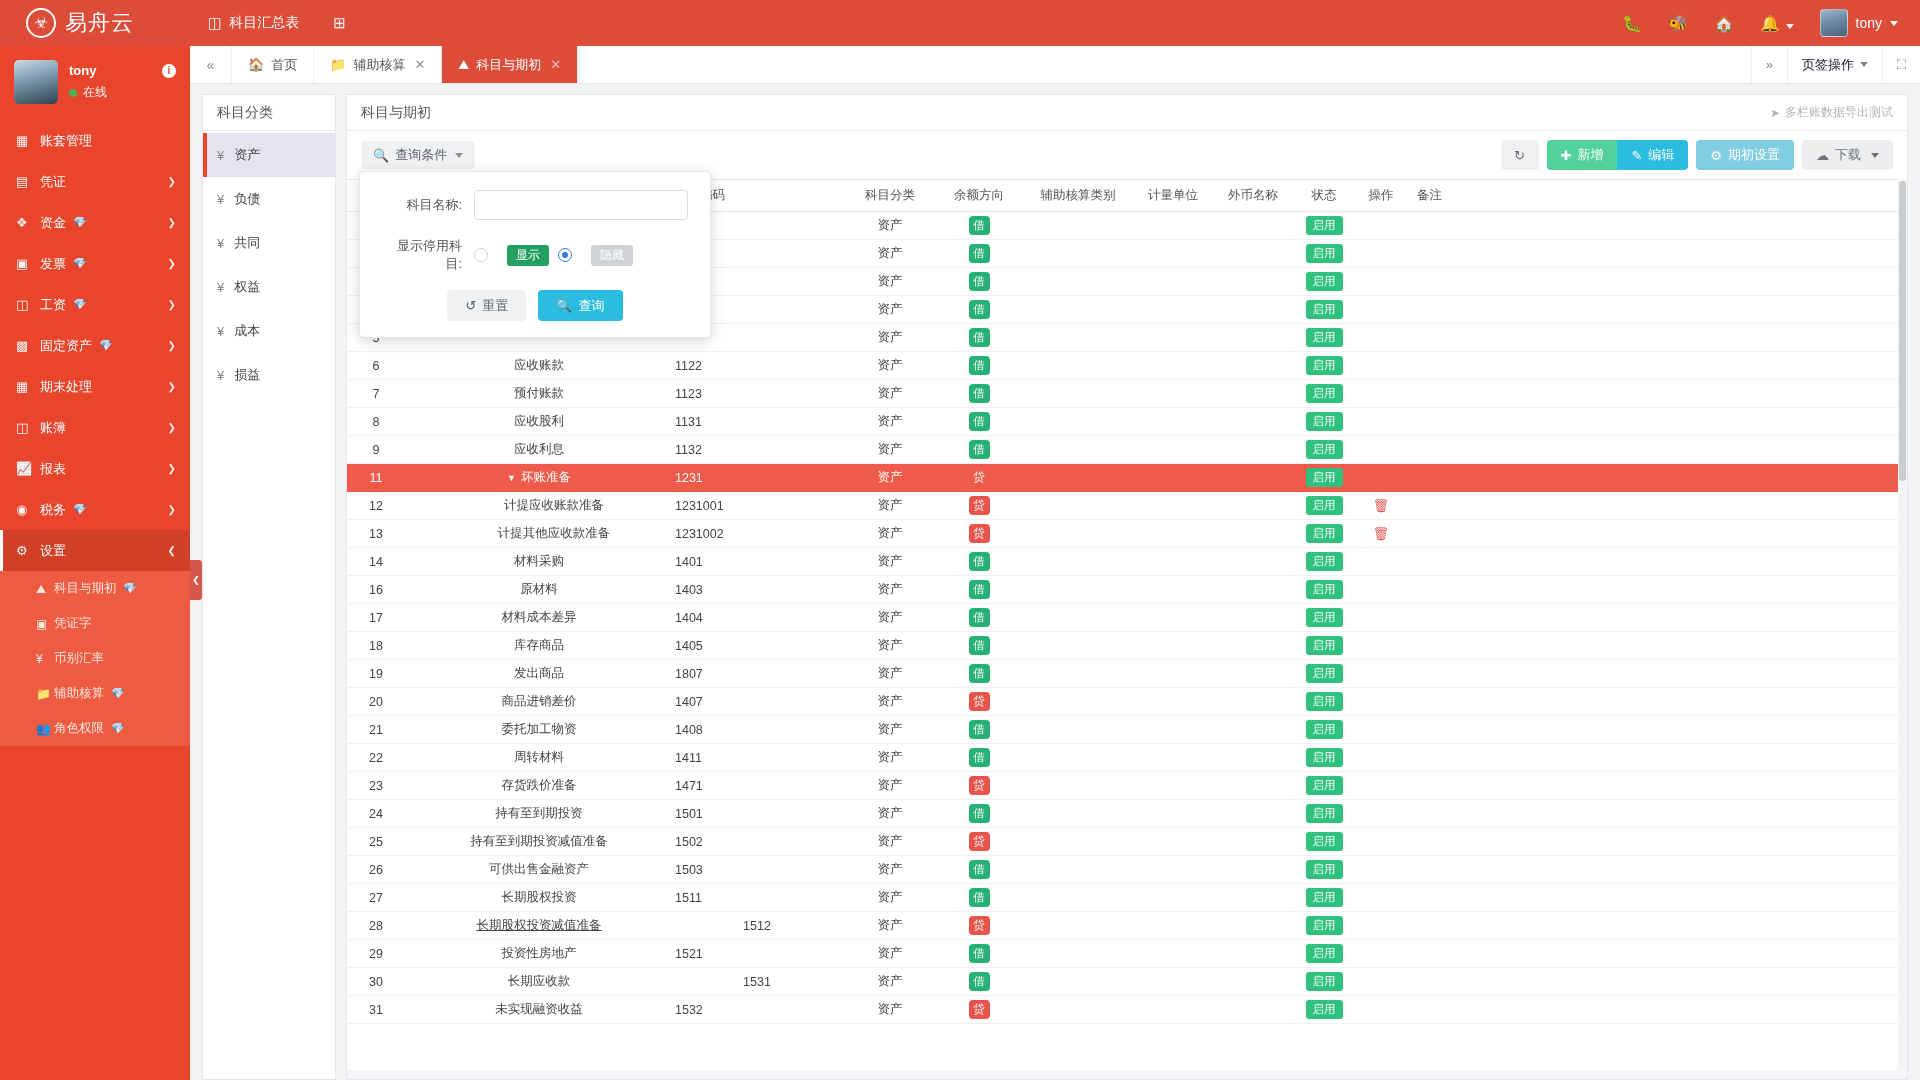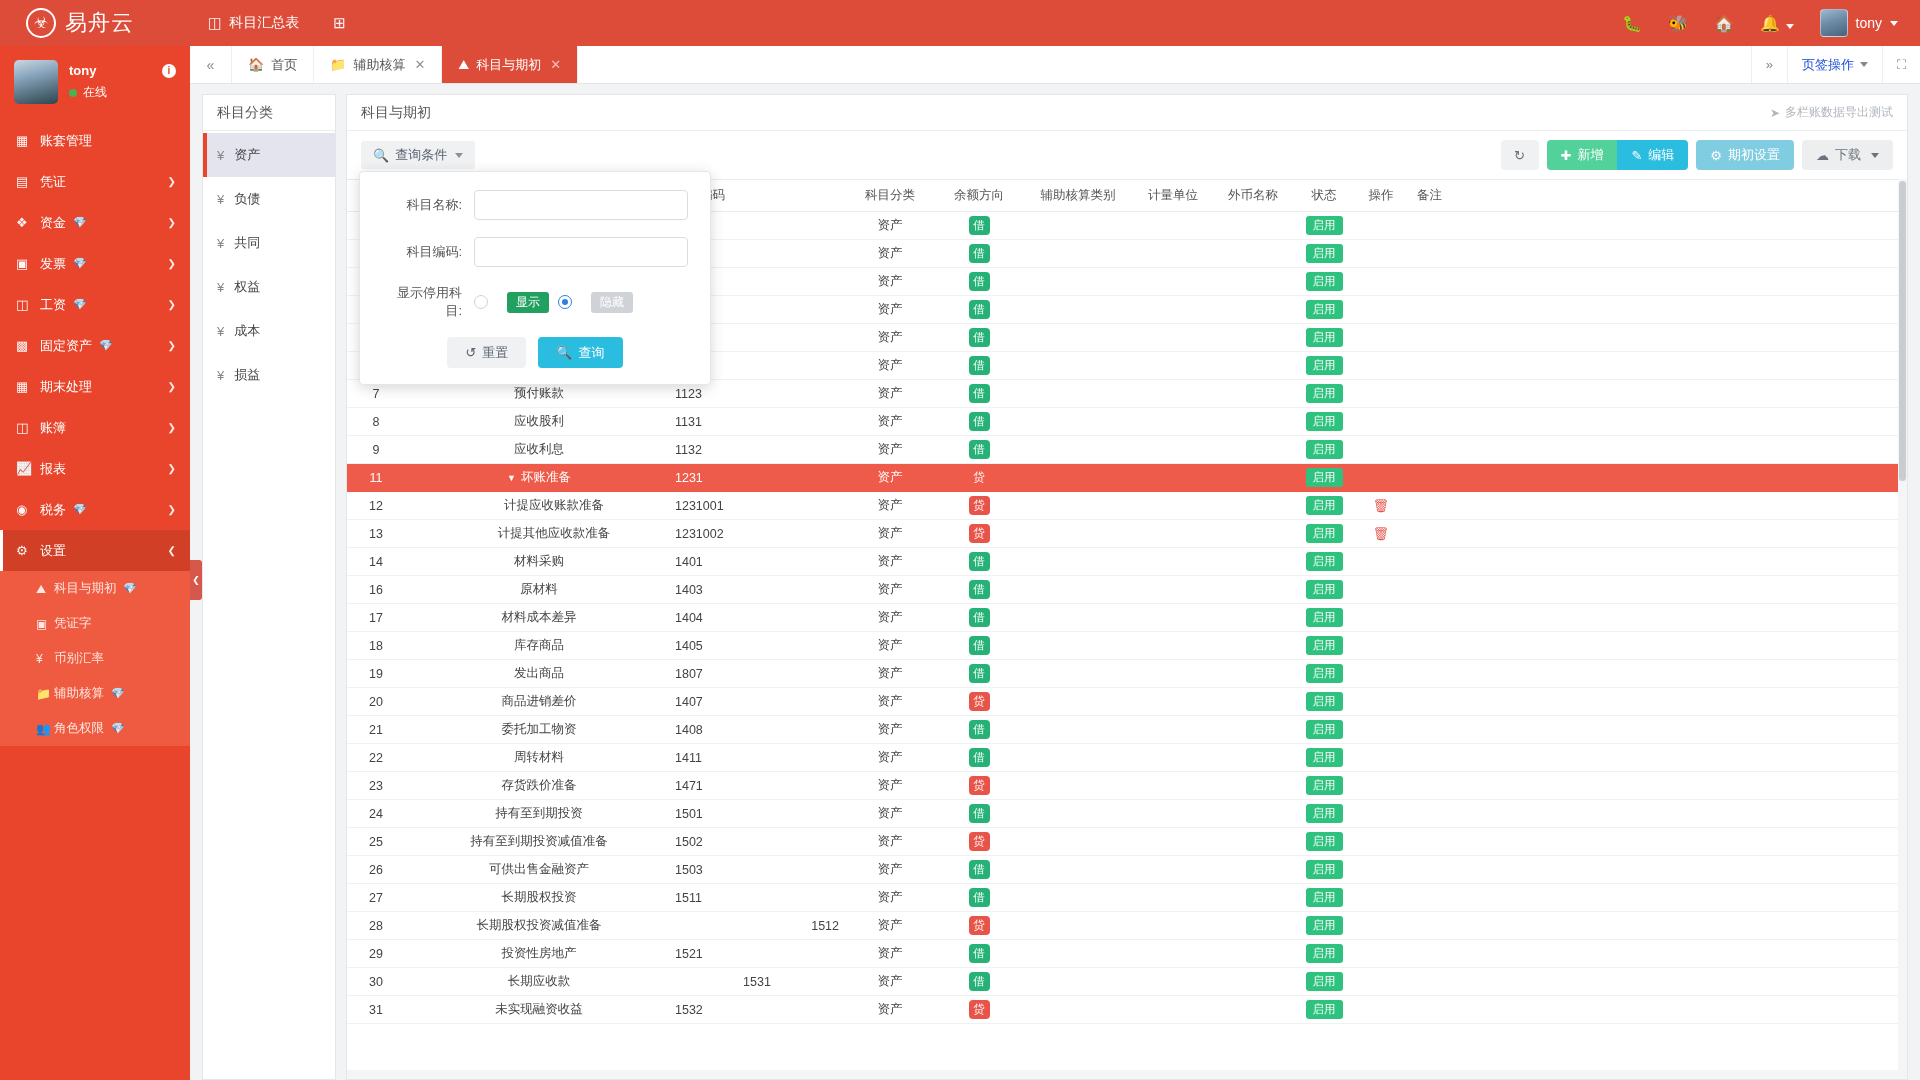--- a/index.html
+++ b/index.html
@@ -113,21 +113,21 @@
     display: flex; align-items: center; gap: 7px; padding: 0 16px;
     font-size: 13px; color: #555; cursor: pointer; border-right: 1px solid #f0f0f0;
     white-space: nowrap;
   }
   .tab.active { background: #dd4b39; color: #fff; }
   .tab .tab-ic { font-size: 13px; }
   .tab .tab-close { font-size: 13px; opacity: .65; margin-left: 2px; }
   .tabbar-right { margin-left: auto; display: flex; align-items: stretch; }
   .tb-right-btn {
     display: flex; align-items: center; gap: 6px; padding: 0 14px;
-    font-size: 13px; color: #1d4ed8; cursor: pointer; border-left: 1px solid #eee;
+    font-size: 13px; color: #0f172a; cursor: pointer; border-left: 1px solid #eee;
   }
   .tb-right-btn.plain { color: #888; }
 
   
   .workspace {
     position: absolute; left: 190px; top: 84px; width: 1730px; height: 996px;
     background: #f2f3f5; padding: 10px 12px 0 12px; display: flex; gap: 10px;
   }
   .panel { background: #fff; border: 1px solid #e4e6eb; }
   .cat-panel { width: 134px; flex: none; display: flex; flex-direction: column; }
@@ -482,24 +482,20 @@
       </div>
       <div class="btn btn-download">
         <span>☁</span>
         <span>下载</span>
         <span class="tri-w"></span>
       </div>
 
       <div class="query-pop">
         <div class="q-row">
           <div class="q-label">科目名称:</div>
-          <input class="q-input" type="text" value="" style="">
-        </div>
-        <div class="q-row">
-          <div class="q-label">科目编码:</div>
           <input class="q-input" type="text" value="" style="">
         </div>
         <div class="q-row">
           <div class="q-label">显示停用科目:</div>
           <div class="radio-group">
             <label class="radio">
               <span class="rdot"></span>
               <span class="tag-show">显示</span>
             </label>
             <label class="radio">
@@ -872,22 +868,22 @@
               <td><span class="pill pill-debit">借</span></td>
               <td></td>
               <td></td>
               <td></td>
               <td><span class="pill pill-status">启用</span></td>
               <td></td>
               <td style="text-align: left;"></td>
             </tr>
             <tr>
               <td class="idx">28</td>
-              <td class="name" style="padding-left: 14px;">长期股权投资减值准备</td>
-              <td style="text-align: right; padding-left: 10px;">1512</td>
+              <td class="name" style="padding-left: 14px; text-decoration: underline;">长期股权投资减值准备</td>
+              <td style="text-align: center; padding-left: 10px;">1512</td>
               <td>资产</td>
               <td><span class="pill pill-credit">贷</span></td>
               <td></td>
               <td></td>
               <td></td>
               <td><span class="pill pill-status">启用</span></td>
               <td></td>
               <td style="text-align: left;"></td>
             </tr>
             <tr>

